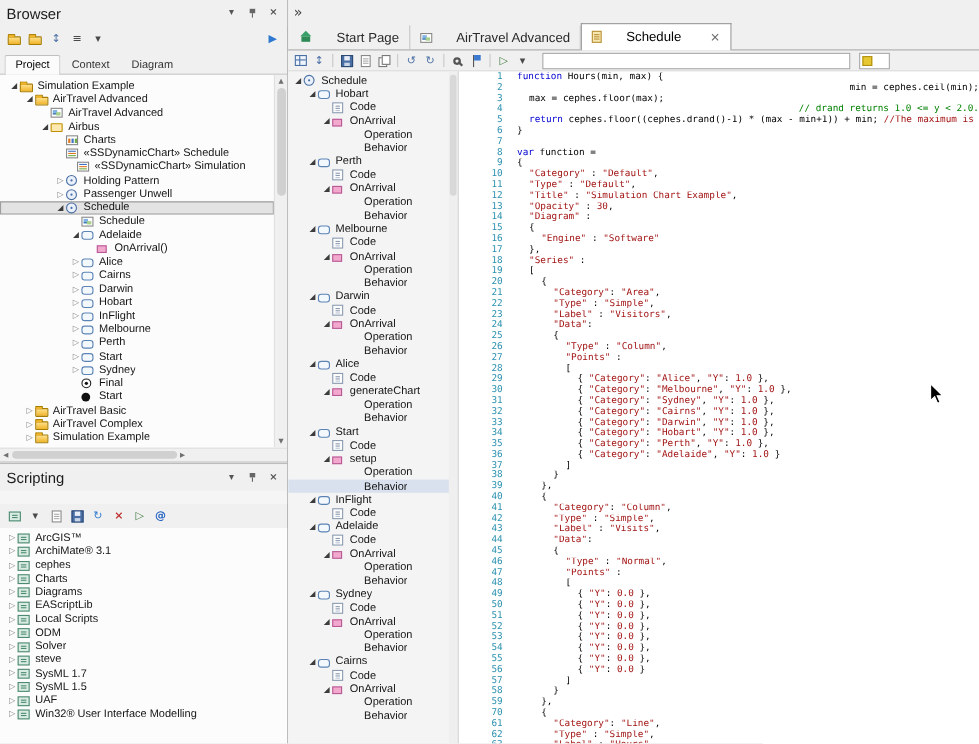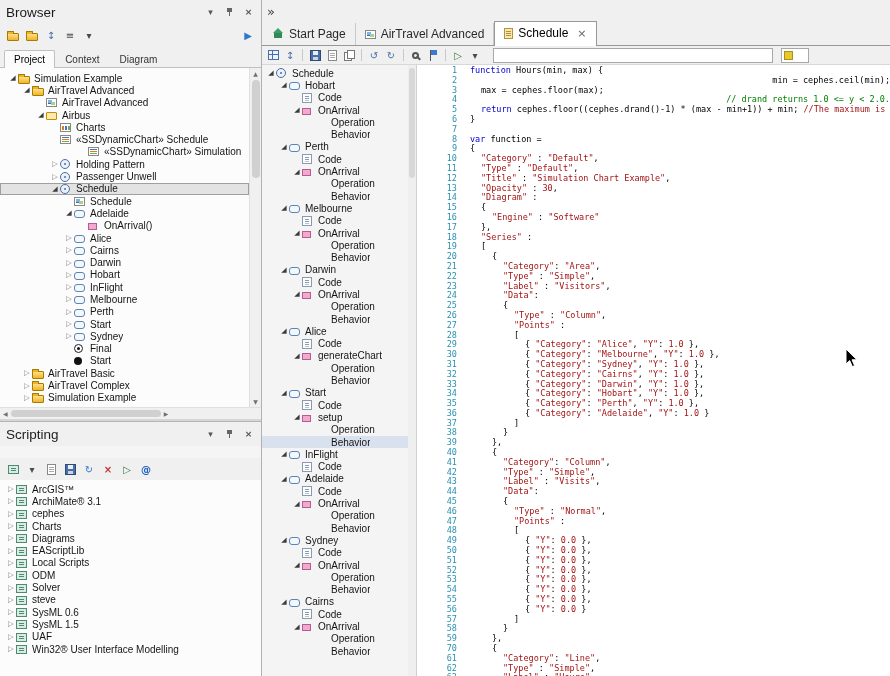--- a/index.html
+++ b/index.html
@@ -97,21 +97,21 @@
   .tbi{height:15px;min-width:14px;display:flex;align-items:center;justify-content:center;
        font-family:"DejaVu Sans",sans-serif;font-size:10px;color:#4a4a4a;cursor:default}
   .tbi.right{margin-left:auto}
   .tbsep{width:1px;height:12px;background:#c8c8c8;margin:0 2px;display:inline-block}
 
   
   #doc-area{flex:1;display:flex;flex-direction:column;min-width:0;background:#f0f0f0}
   #doc-topstrip{height:22px;flex:none;display:flex;align-items:center;padding-left:5px}
   .chevrons{font-size:13px;color:#444;font-family:"DejaVu Sans",sans-serif}
   #doc-tabs{height:23px;flex:none;display:flex;align-items:flex-end;border-bottom:1px solid #989898;padding-left:2px}
-  .dtab{display:flex;align-items:center;gap:5px;font-size:12px;color:#2a2a2a;padding:4px 9px 4px;border-right:1px solid #c8c8c8;white-space:nowrap}
+  .dtab{display:flex;align-items:center;gap:22px;font-size:12px;color:#2a2a2a;padding:4px 9px 4px;border-right:1px solid #c8c8c8;white-space:nowrap}
   .dtab.active{background:#fff;border:1px solid #989898;border-bottom:none;margin-bottom:-1px;padding-bottom:6px;color:#000}
   .dtab-close{color:#666;font-size:11px;margin-left:4px;font-family:"DejaVu Sans",sans-serif}
   #doc-toolbar{height:18px;flex:none;display:flex;align-items:center;gap:3px;padding:0 4px;border-bottom:1px solid #d8d8d8;background:#f0f0f0}
   .search-input{height:13px;border:1px solid #a8a8a8;background:#fff;font-size:9px;padding:0 3px;width:272px;margin-left:8px;font-family:"Liberation Sans",sans-serif}
   .mini-box{height:15px;width:28px;border:1px solid #a8a8a8;background:#fff;margin-left:5px;display:flex;align-items:center;padding-left:2px;box-sizing:border-box}
   .mini-dot{width:7px;height:7px;background:#e8c832;border:1px solid #b09010}
 
   #doc-content{flex:1;display:flex;min-height:0}
   #outline{width:155px;flex:none;background:#f4f4f4;border-right:1px solid #d0d0d0;padding-top:2px;overflow:hidden;position:relative;box-sizing:border-box}
   .oscroll{position:absolute;right:0;top:0;bottom:0;width:8px;background:#efefef}
@@ -201,21 +201,21 @@
               </span>
               <span class="tlabel">Charts</span>
             </div>
             <div class="trow" style="padding-left: 50px;">
               <span class="exp"></span>
               <span class="icslot">
                 <i class="ic ic-dynchart"></i>
               </span>
               <span class="tlabel">«SSDynamicChart» Schedule</span>
             </div>
-            <div class="trow" style="padding-left: 60px; margin-left: 18px;">
+            <div class="trow" style="padding-left: 60px;">
               <span class="exp"></span>
               <span class="icslot">
                 <i class="ic ic-dynchart"></i>
               </span>
               <span class="tlabel">«SSDynamicChart» Simulation</span>
             </div>
             <div class="trow" style="padding-left: 50px;">
               <span class="exp closed">▷</span>
               <span class="icslot">
                 <i class="ic ic-sm"></i>
@@ -466,21 +466,21 @@
             <span class="icslot">
               <i class="ic ic-group"></i>
             </span>
             <span class="tlabel">steve</span>
           </div>
           <div class="trow" style="padding-left: 6px;">
             <span class="exp closed">▷</span>
             <span class="icslot">
               <i class="ic ic-group"></i>
             </span>
-            <span class="tlabel">SysML 0.6</span>
+            <span class="tlabel">SysML 1.7</span>
           </div>
           <div class="trow" style="padding-left: 6px;">
             <span class="exp closed">▷</span>
             <span class="icslot">
               <i class="ic ic-group"></i>
             </span>
             <span class="tlabel">SysML 1.5</span>
           </div>
           <div class="trow" style="padding-left: 6px;">
             <span class="exp closed">▷</span>

